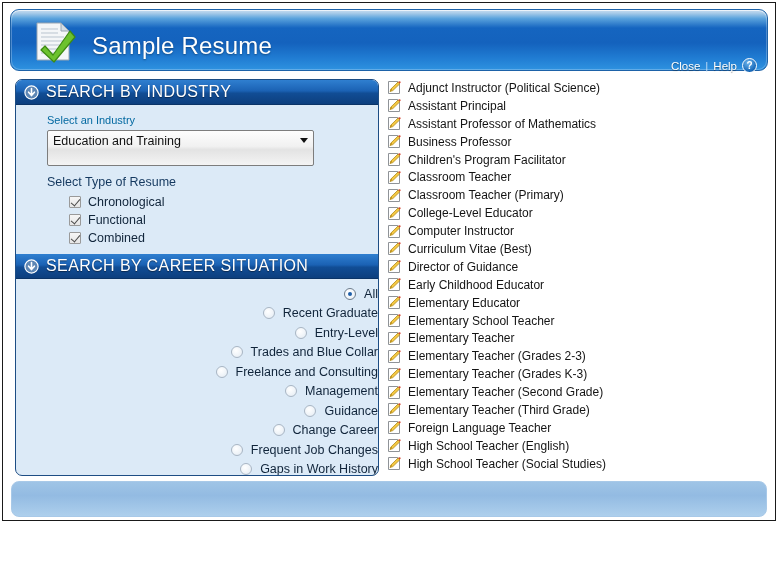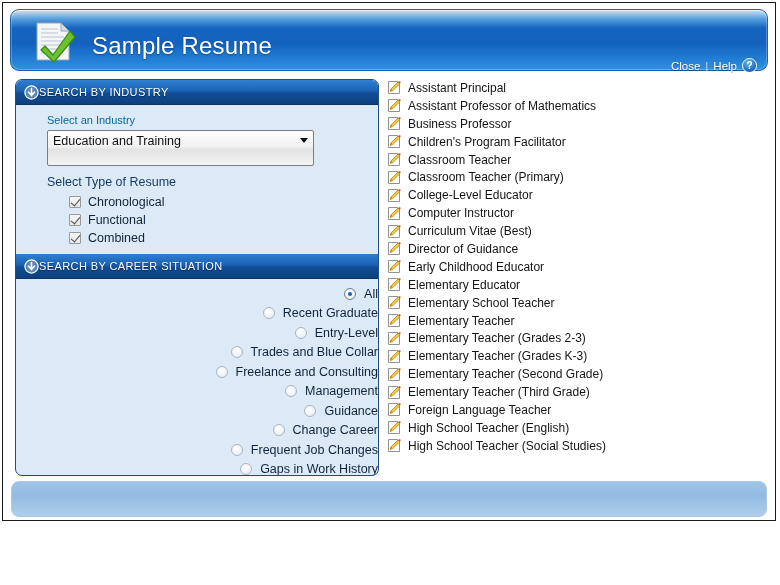--- a/index.html
+++ b/index.html
@@ -101,23 +101,24 @@
   .section-header {
     position: relative;
     height: 25px;
     background: linear-gradient(to bottom, #2f7fd0 0%, #1b62b4 45%, #114d95 55%, #0d3f7e 100%);
     border-bottom: 1px solid #0b3467;
     display: flex;
     align-items: center;
     padding-left: 8px;
   }
   .section-header-title {
-    font-size: 11px;
+    font-size: 16px;
     color: #ffffff;
     letter-spacing: .4px;
+    margin-left: 7px;
     text-shadow: 0 1px 1px rgba(0,0,0,.45);
   }
   .collapse-icon {
     width: 15px; height: 15px;
     flex: 0 0 auto;
   }
   .section-body { padding: 9px 0 0 0; }
 
   .field-label {
     font-size: 11px;
@@ -398,20 +399,30 @@
 
     <ul class="results" id="results-list">
         <li class="result-item">
           <span class="doc-icon"><svg viewBox="0 0 15 15" width="15" height="15">
               <polygon points="1.5,1.5 10.5,1.5 12.5,3.5 12.5,13.5 1.5,13.5" fill="#ffffff" stroke="#8f9398" stroke-width="1"></polygon>
               <polygon points="10.5,1.5 12.5,3.5 10.5,3.5" fill="#dfe3e7" stroke="#8f9398" stroke-width="0.8"></polygon>
               <path d="M3.2 11.4 L4.0 8.9 L11.2 1.9 L13.0 3.6 L5.8 10.6 Z" fill="#f5c842" stroke="#b08a17" stroke-width="0.8" stroke-linejoin="round"></path>
               <path d="M3.2 11.4 L4.0 8.9 L5.0 9.8 Z" fill="#e8a83a" stroke="#b08a17" stroke-width="0.6"></path>
               <circle cx="12.6" cy="2.2" r="1.0" fill="#d23f2e"></circle>
             </svg></span>
+          <span class="result-label">Adjunct Instructor (Political Science)</span>
+        </li>
+        <li class="result-item">
+          <span class="doc-icon"><svg viewBox="0 0 15 15" width="15" height="15">
+              <polygon points="1.5,1.5 10.5,1.5 12.5,3.5 12.5,13.5 1.5,13.5" fill="#ffffff" stroke="#8f9398" stroke-width="1"></polygon>
+              <polygon points="10.5,1.5 12.5,3.5 10.5,3.5" fill="#dfe3e7" stroke="#8f9398" stroke-width="0.8"></polygon>
+              <path d="M3.2 11.4 L4.0 8.9 L11.2 1.9 L13.0 3.6 L5.8 10.6 Z" fill="#f5c842" stroke="#b08a17" stroke-width="0.8" stroke-linejoin="round"></path>
+              <path d="M3.2 11.4 L4.0 8.9 L5.0 9.8 Z" fill="#e8a83a" stroke="#b08a17" stroke-width="0.6"></path>
+              <circle cx="12.6" cy="2.2" r="1.0" fill="#d23f2e"></circle>
+            </svg></span>
           <span class="result-label">Assistant Principal</span>
         </li>
         <li class="result-item">
           <span class="doc-icon"><svg viewBox="0 0 15 15" width="15" height="15">
               <polygon points="1.5,1.5 10.5,1.5 12.5,3.5 12.5,13.5 1.5,13.5" fill="#ffffff" stroke="#8f9398" stroke-width="1"></polygon>
               <polygon points="10.5,1.5 12.5,3.5 10.5,3.5" fill="#dfe3e7" stroke="#8f9398" stroke-width="0.8"></polygon>
               <path d="M3.2 11.4 L4.0 8.9 L11.2 1.9 L13.0 3.6 L5.8 10.6 Z" fill="#f5c842" stroke="#b08a17" stroke-width="0.8" stroke-linejoin="round"></path>
               <path d="M3.2 11.4 L4.0 8.9 L5.0 9.8 Z" fill="#e8a83a" stroke="#b08a17" stroke-width="0.6"></path>
               <circle cx="12.6" cy="2.2" r="1.0" fill="#d23f2e"></circle>
             </svg></span>

